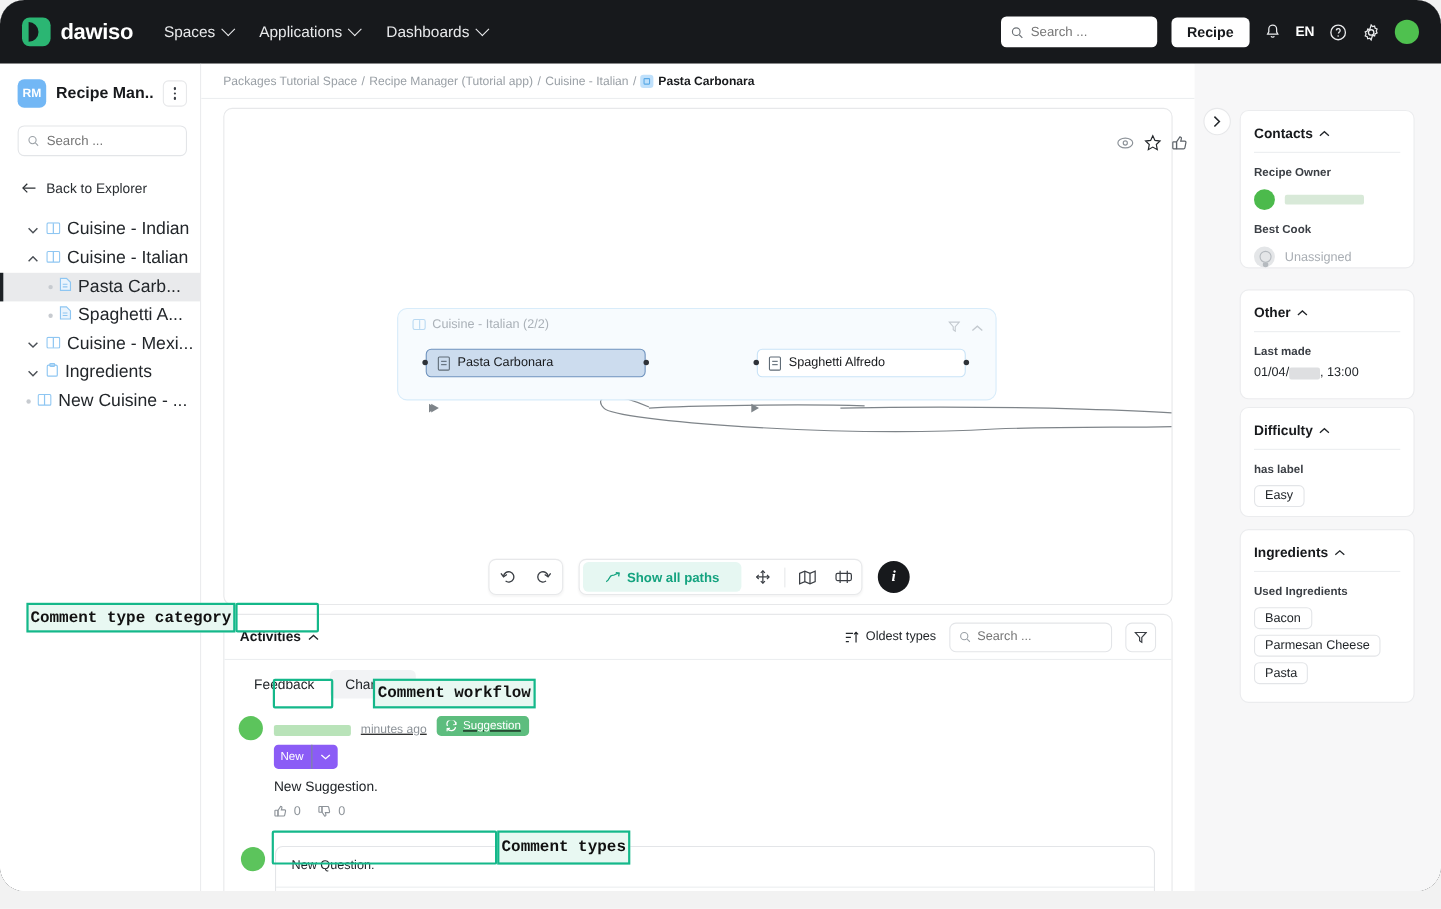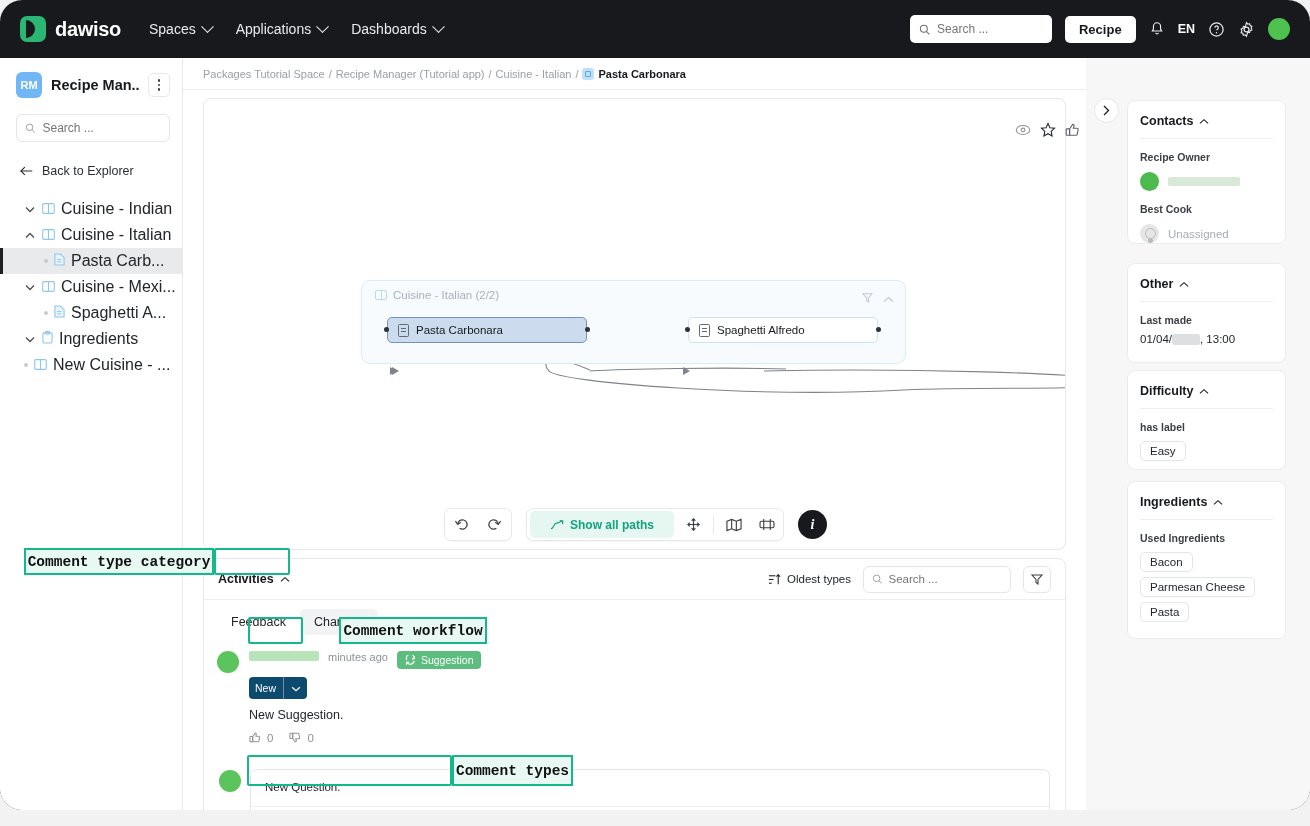--- a/index.html
+++ b/index.html
@@ -150,27 +150,27 @@
   .acts-search input{border:none;outline:none;font-size:11.5px;color:#9aa0a6;width:100%;background:transparent;font-family:"Liberation Sans",sans-serif;}
   .filter-box{width:28px;height:27px;border:1px solid #e3e5e8;border-radius:6px;display:flex;align-items:center;justify-content:center;cursor:pointer;}
 
   .tabs { display:flex; gap:0; padding:9px 0 0 13px; }
   .tab { font-size:12.5px; padding:6px 14px; border-radius:5px; cursor:pointer; color:#22262a;}
   .tab.active { background:#fff; }
   .tab.idle { background:#f2f3f5; }
 
   .comment { display:flex; gap:10px; padding:16px 0 0 13px; }
   .av-g { width:22px;height:22px;border-radius:50%;background:#5cc45c; flex:none; }
-  .cmeta { display:flex; align-items:flex-start; gap:9px; height:18px;}
+  .cmeta { display:flex; align-items:flex-end; gap:9px; height:18px;text-decoration:underline;}
   .redact { width:70px;height:10px;border-radius:2px;background:#b9e3b9; }
   .ago { font-size:11px; color:#8d9399; }
   .badge-sug { background:#5dbd7e; color:#fff; font-size:10.5px; border-radius:4px; padding:3px 8px;
                display:flex;align-items:center;gap:5px; }
   .wf-row { display:flex; align-items:center; margin-top:8px; }
-  .wf-pill { background:#0c4a6e; color:#fff; font-size:10.5px; border-radius:4px; height:22px;
+  .wf-pill { background:#8b5cf6; color:#fff; font-size:10.5px; border-radius:4px; height:22px;
              display:flex;align-items:center; padding:0 6px; gap:7px; cursor:pointer;}
   .wf-pill .sepv{width:1px;height:22px;background:#7d899a;}
   .ctext { font-size:12.5px; color:#22262a; margin-top:9px; }
   .reacts { display:flex; gap:16px; margin-top:9px; color:#8d9399; font-size:11.5px; align-items:center;}
   .reacts span{display:flex;align-items:center;gap:5px;cursor:pointer;}
 
   .compose { position:absolute; left:46px; top:210px; width:800px; height:78px;
              border:1px solid #e3e5e8; border-radius:7px; background:#fff;}
   .compose .cav { position:absolute; left:-32px; top:0px; width:22px;height:22px;border-radius:50%;background:#5cc45c;}
   .compose-text { font-size:11.5px; color:#22262a; padding:11px 14px; }
@@ -327,43 +327,43 @@
           <span class="dot-small"></span>
           <span>
             <svg width="11" height="13" viewBox="0 0 12 14">
                   <path d="M1 1h6l4 4v8H1z" fill="#eaf4fd" stroke="#8ec6f2" stroke-width="1.2"></path>
                   <line x1="3.3" y1="7" x2="8" y2="7" stroke="#8ec6f2" stroke-width="1"></line>
                   <line x1="3.3" y1="9.5" x2="8" y2="9.5" stroke="#8ec6f2" stroke-width="1"></line>
                 </svg></span>
           <span class="tlabel">Pasta Carb...</span>
         </div>
 
+        <div class="tnode" style="padding-left:44px">
+          <span class="dot-small"></span>
+          <span>
+            <svg width="11" height="13" viewBox="0 0 12 14">
+                  <path d="M1 1h6l4 4v8H1z" fill="#eaf4fd" stroke="#8ec6f2" stroke-width="1.2"></path>
+                  <line x1="3.3" y1="7" x2="8" y2="7" stroke="#8ec6f2" stroke-width="1"></line>
+                  <line x1="3.3" y1="9.5" x2="8" y2="9.5" stroke="#8ec6f2" stroke-width="1"></line>
+                </svg></span>
+          <span class="tlabel">Spaghetti A...</span>
+        </div>
+
         <div class="tnode" style="padding-left:24px">
           <span class="arrow-ic">
             <svg width="10" height="7" viewBox="0 0 10 7">
                   <polyline points="1,1.5 5,5.5 9,1.5" fill="none" stroke="#4a4f55" stroke-width="1.3"></polyline>
                 </svg>
               </span>
           <span>
             <svg width="13" height="11" viewBox="0 0 14 12">
                   <rect x="0.7" y="0.7" width="12.6" height="10.6" rx="1.3" fill="none" stroke="#8ec6f2" stroke-width="1.2"></rect>
                   <line x1="7" y1="1" x2="7" y2="11" stroke="#8ec6f2" stroke-width="1.2"></line>
                 </svg></span>
           <span class="tlabel">Cuisine - Mexi...</span>
-        </div>
-
-        <div class="tnode" style="padding-left:44px">
-          <span class="dot-small"></span>
-          <span>
-            <svg width="11" height="13" viewBox="0 0 12 14">
-                  <path d="M1 1h6l4 4v8H1z" fill="#eaf4fd" stroke="#8ec6f2" stroke-width="1.2"></path>
-                  <line x1="3.3" y1="7" x2="8" y2="7" stroke="#8ec6f2" stroke-width="1"></line>
-                  <line x1="3.3" y1="9.5" x2="8" y2="9.5" stroke="#8ec6f2" stroke-width="1"></line>
-                </svg></span>
-          <span class="tlabel">Spaghetti A...</span>
         </div>
 
         <div class="tnode" style="padding-left:24px">
           <span class="arrow-ic">
             <svg width="10" height="7" viewBox="0 0 10 7">
                   <polyline points="1,1.5 5,5.5 9,1.5" fill="none" stroke="#4a4f55" stroke-width="1.3"></polyline>
                 </svg>
               </span>
           <span>
             <svg width="11" height="13" viewBox="0 0 12 14">

